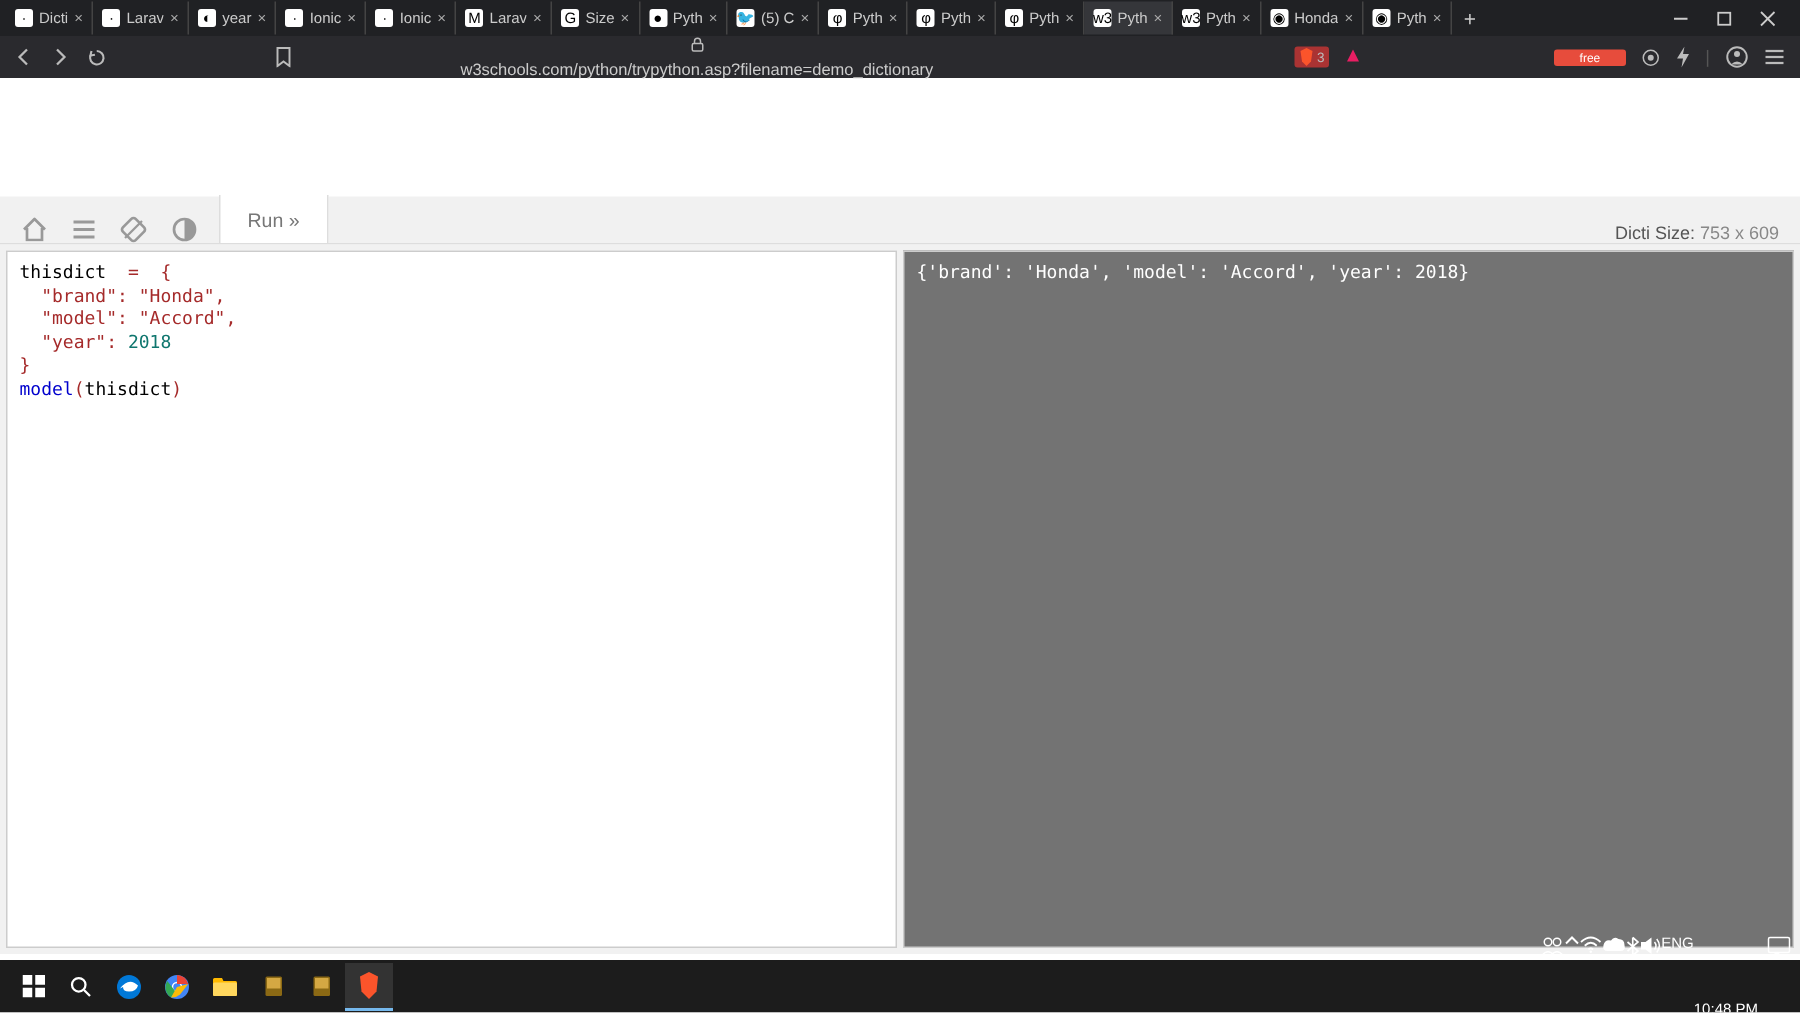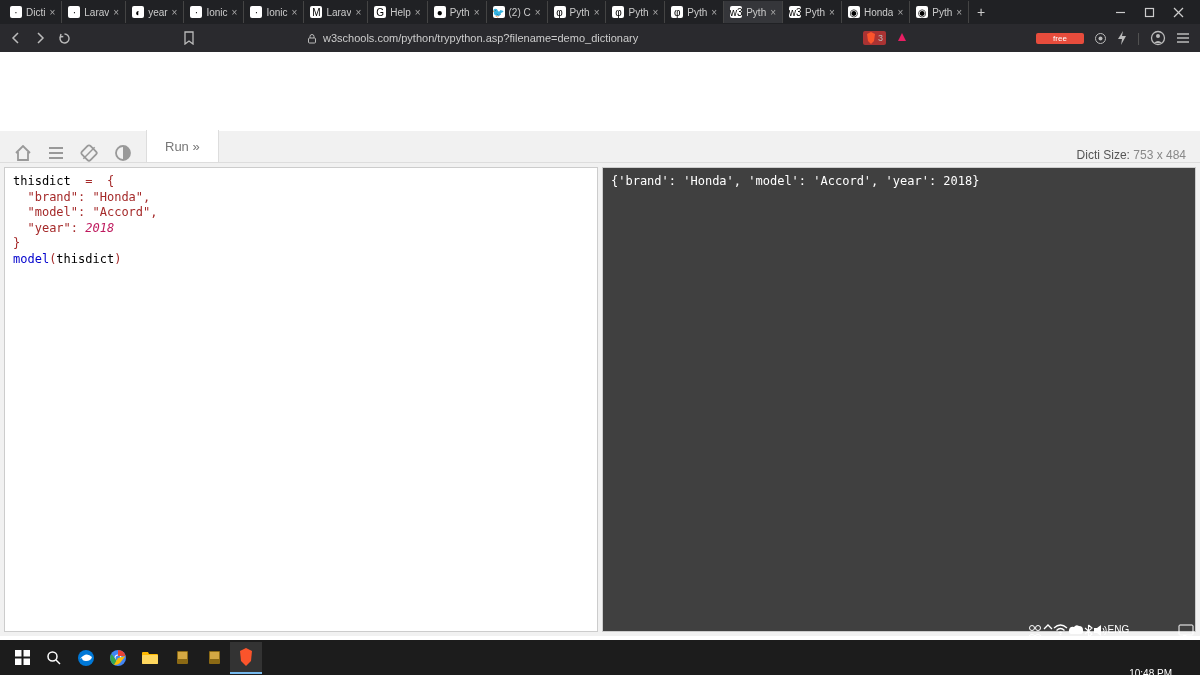--- a/index.html
+++ b/index.html
@@ -12,44 +12,44 @@
 .tab.active { background: #35363a; }
 .tab-favicon { width: 12px; height: 12px; font-size: 10px; display: flex; align-items: center; justify-content: center; background: #fff; border-radius: 2px; color: #000; }
 .tab-title { overflow: hidden; white-space: nowrap; text-overflow: clip; flex: 1; }
 .tab-close { font-size: 10px; color: #aaa; cursor: pointer; }
 .tab-new { display: flex; align-items: center; justify-content: center; width: 24px; height: 22px; font-size: 14px; color: #ccc; cursor: pointer; }
 .win-controls { margin-left: auto; display: flex; gap: 18px; padding: 0 12px; font-size: 11px; color: #ccc; }
 .win-btn { cursor: pointer; }
 
 .nav-bar { display: flex; align-items: center; height: 28px; background: #2a2a2e; padding: 0 10px; gap: 12px; }
 .nav-btn { color: #bbb; font-size: 12px; cursor: pointer; }
-.url-bar { display: flex; align-items: center; gap: 6px; margin-left: 100px; font-size: 11px; color: #ccc; }
+.url-bar { display: flex; align-items: center; gap: 6px; margin-left: 100px; font-size: 11px; color: #ccc; flex-direction: column; }
 .lock-icon { font-size: 10px; }
 .nav-right { margin-left: auto; display: flex; align-items: center; gap: 10px; font-size: 12px; color: #bbb; }
 .brave-badge { background: #aa3333; padding: 1px 3px; border-radius: 2px; font-size: 9px; display:flex; align-items:center; gap:2px;}
 .free-badge { background: #e74c3c; padding: 1px 17px; border-radius: 2px; font-size: 8px; color: #fff; margin-left: 48px; }
 
 
 .ad-gap { height: 79px; background: #fff; }
 
 
 .ws-toolbar { display: flex; align-items: flex-end; height: 32px; background: #f1f1f1; border-bottom: 1px solid #ddd; }
 .ws-icon-group { display: flex; align-items: center; gap: 16px; padding: 0 14px; }
 .ws-icon { color: #999; font-size: 16px; cursor: pointer; }
 .ws-run { padding: 0 18px; height: 32px; display: flex; align-items: center; background: #fff; color: #777; font-size: 13px; cursor: pointer; border-left: 1px solid #ddd; border-right: 1px solid #ddd; }
 .ws-result { margin-left: auto; padding-right: 14px; font-size: 12px; color: #555; }
 .ws-result-dim { color: #888; }
 
 
 .panes { display: flex; height: 473px; padding: 4px; gap: 4px; background: #f1f1f1; }
 .pane { flex: 1; border: 1px solid #ccc; }
 .code-pane { background: #fff; padding: 6px 8px; font-family: Consolas, monospace; font-size: 12px; line-height: 1.3; white-space: pre; color: #000; }
-.output-pane { background: #404040; color: #fff; padding: 6px 8px; font-family: Consolas, monospace; font-size: 12px; }
+.output-pane { background: #737373; color: #fff; padding: 6px 8px; font-family: Consolas, monospace; font-size: 12px; }
 .tok-str { color: brown; }
-.tok-num { color: #be185d; font-style: italic; }
+.tok-num { color: #0f766e; }
 .tok-fn { color: mediumblue; }
 .tok-op { color: brown; }
 
 
 .taskbar { position: absolute; bottom: 0; left: 0; right: 0; height: 35px; background: #1c1c1c; display: flex; align-items: center; padding: 0 6px; }
 .task-icon { width: 32px; height: 32px; display: flex; align-items: center; justify-content: center; font-size: 14px; color: #fff; cursor: pointer; }
 .task-icon.active { border-bottom: 2px solid #76b9ed; background: rgba(255,255,255,0.1); }
 .task-right { margin-left: auto; display: flex; font-size: 10px; color: #fff; }
 .task-clock { text-align: right; line-height: 1.2; padding-right: 6px; margin-top: 44px; }
 
@@ -85,31 +85,31 @@
         <span class="tab-title">Ionic</span>
         <span class="tab-close">×</span>
       </div>
       <div class="tab">
         <span class="tab-favicon">M</span>
         <span class="tab-title">Larav</span>
         <span class="tab-close">×</span>
       </div>
       <div class="tab">
         <span class="tab-favicon">G</span>
-        <span class="tab-title">Help</span>
+        <span class="tab-title">Size</span>
         <span class="tab-close">×</span>
       </div>
       <div class="tab">
         <span class="tab-favicon">●</span>
         <span class="tab-title">Pyth</span>
         <span class="tab-close">×</span>
       </div>
       <div class="tab">
         <span class="tab-favicon">🐦</span>
-        <span class="tab-title">(2) C</span>
+        <span class="tab-title">(5) C</span>
         <span class="tab-close">×</span>
       </div>
       <div class="tab">
         <span class="tab-favicon">φ</span>
         <span class="tab-title">Pyth</span>
         <span class="tab-close">×</span>
       </div>
       <div class="tab">
         <span class="tab-favicon">φ</span>
         <span class="tab-title">Pyth</span>
@@ -260,21 +260,21 @@
     <span class="ws-icon">
       <svg width="18" height="18" viewBox="0 0 18 18">
           <circle cx="9" cy="9" r="7" stroke="#999" stroke-width="1.8" fill="none"></circle>
           <path d="M9 2 A7 7 0 0 1 9 16 Z" fill="#999"></path>
         </svg>
     </span>
   </div>
   <div class="ws-run">Run »</div>
   <div class="ws-result">
     <span>Dicti Size:</span>
-    <span class="ws-result-dim">753 x 484</span>
+    <span class="ws-result-dim">753 x 609</span>
   </div>
 </div>
 
 <div class="panes">
   <div class="pane code-pane" id="code-pane">thisdict  <span class="tok-op">=</span>  <span class="tok-op">{</span>
   <span class="tok-str">"brand"</span><span class="tok-op">:</span> <span class="tok-str">"Honda"</span><span class="tok-op">,</span>
   <span class="tok-str">"model"</span><span class="tok-op">:</span> <span class="tok-str">"Accord"</span><span class="tok-op">,</span>
   <span class="tok-str">"year"</span><span class="tok-op">:</span> <span class="tok-num">2018</span>
 <span class="tok-op">}</span>
 <span class="tok-fn">model</span><span class="tok-op">(</span>thisdict<span class="tok-op">)</span></div>

